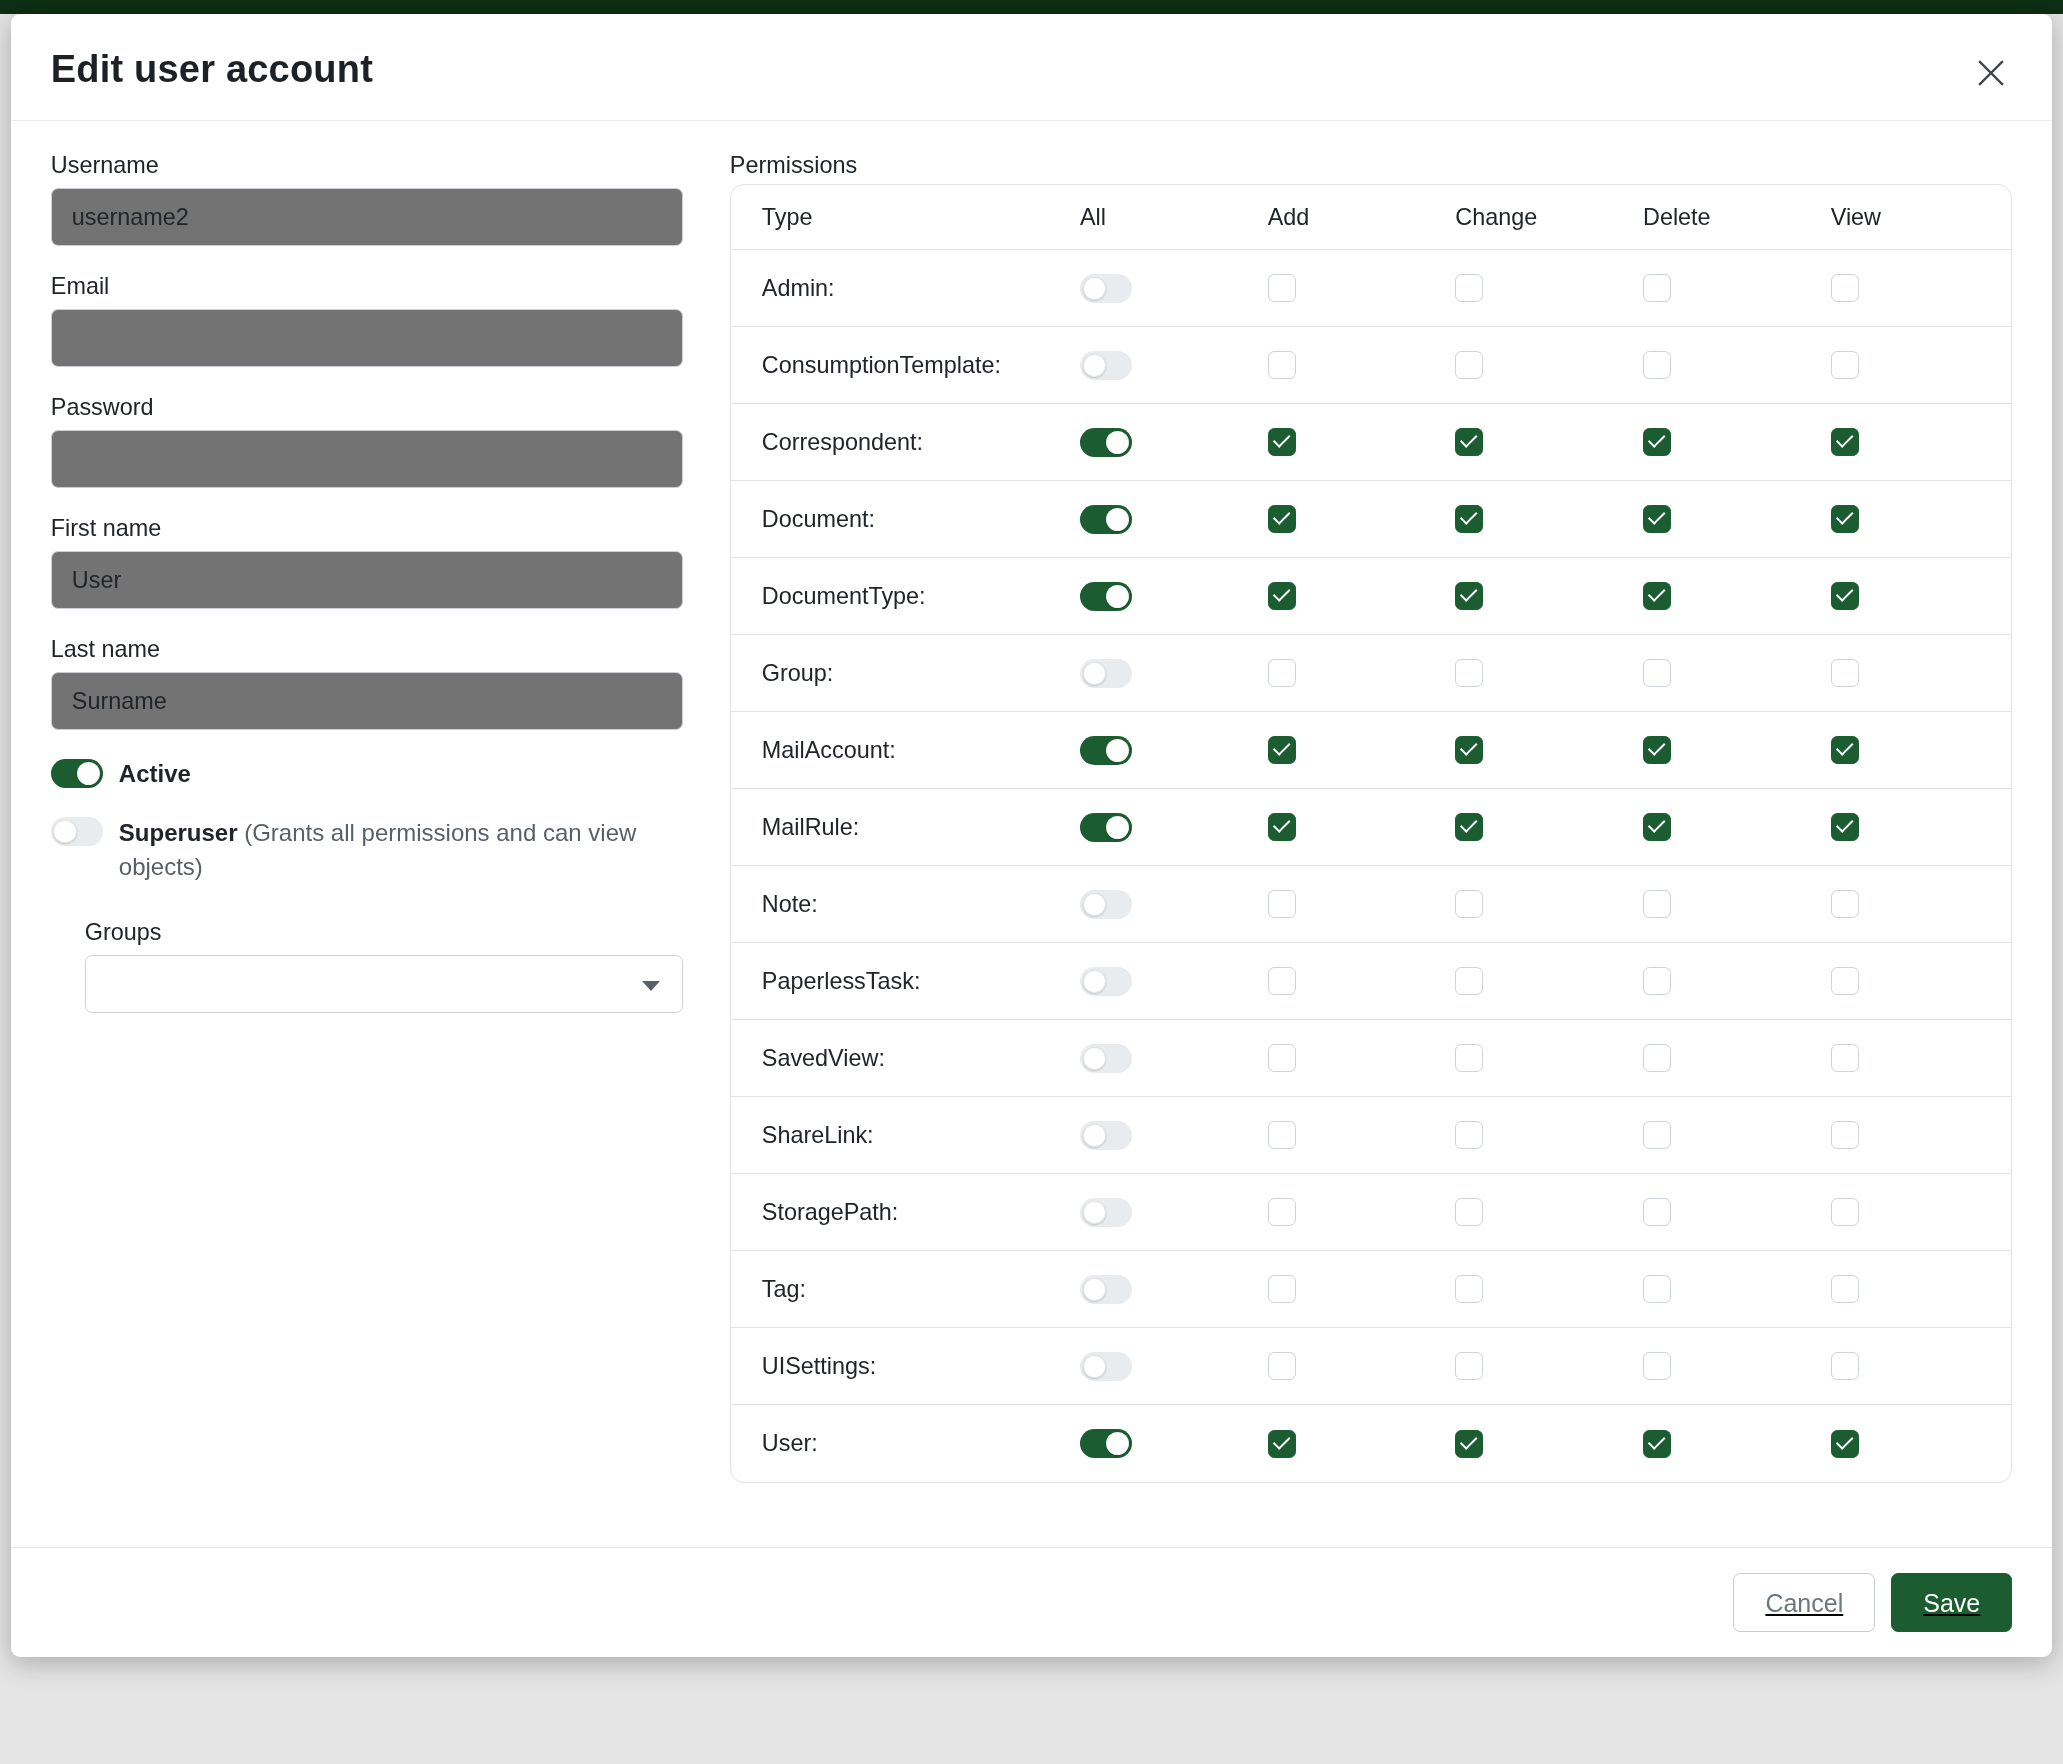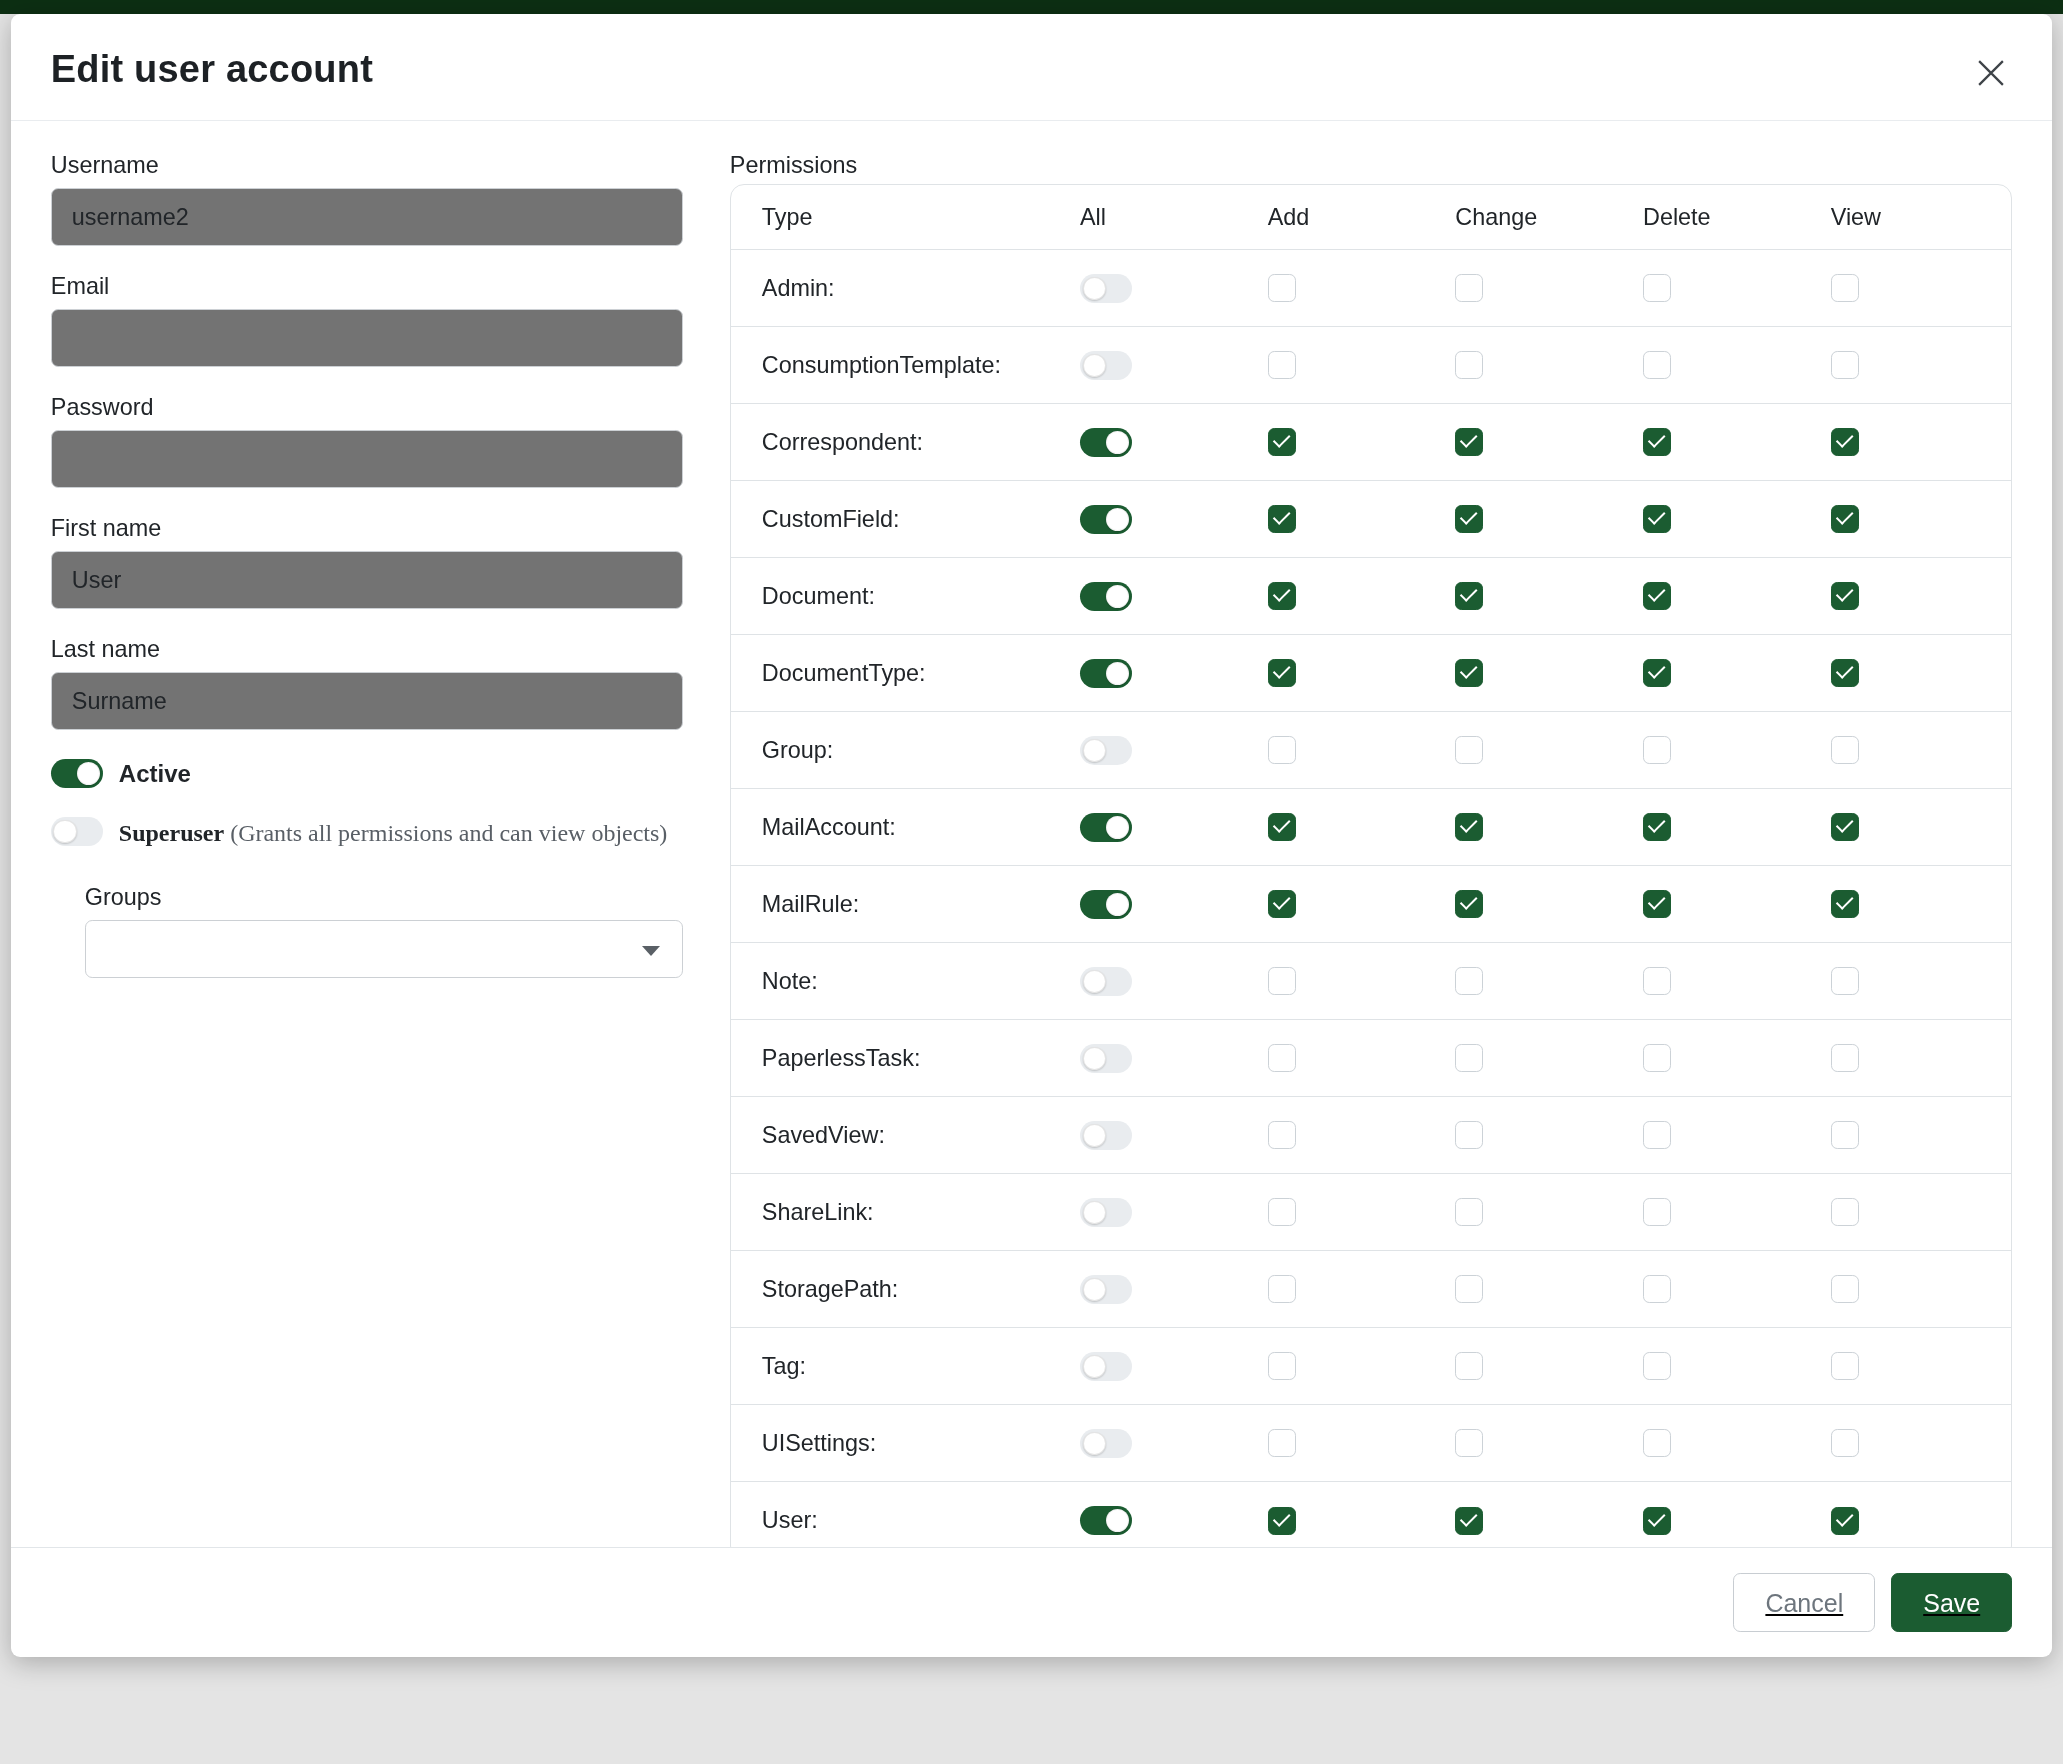--- a/index.html
+++ b/index.html
@@ -86,21 +86,21 @@
 
   .switch-row {
     display: flex; align-items: flex-start;
     gap: 16px;
     margin-top: 5.4px;
   }
   .switch-row .toggle { margin-top: 1.8px; }
   .switch-label { font-size: 24px; color: #212529; line-height: 1.45; }
   .switch-label .bold { font-weight: 700; }
   .switch-hint { color: #595f66; font-weight: 400; }
-  .superuser-row { margin-top: 23.4px; font-family: Liberation Serif, serif; }
+  .superuser-row { margin-top: 23.4px; }
   .groups-group { margin-top: 34px; margin-left: 34px; }
 
   .select-box {
     position: relative;
     width: 100%; height: 58px;
     border: 0.9px solid #ccd0d4;
     border-radius: 7.2px;
     background: #fff;
     cursor: pointer;
   }
@@ -331,40 +331,20 @@
                 <div class="cbx checked"></div>
               </div>
               <div class="pcell">
                 <div class="cbx checked"></div>
               </div>
               <div class="pcell">
                 <div class="cbx checked"></div>
               </div>
             </div>
             <div class="prow">
-              <div class="pcell ptype">CustomField:</div>
-              <div class="pcell">
-                <div class="toggle on">
-                  <div class="knob"></div>
-                </div>
-              </div>
-              <div class="pcell">
-                <div class="cbx checked"></div>
-              </div>
-              <div class="pcell">
-                <div class="cbx checked"></div>
-              </div>
-              <div class="pcell">
-                <div class="cbx checked"></div>
-              </div>
-              <div class="pcell">
-                <div class="cbx checked"></div>
-              </div>
-            </div>
-            <div class="prow">
               <div class="pcell ptype">Document:</div>
               <div class="pcell">
                 <div class="toggle on">
                   <div class="knob"></div>
                 </div>
               </div>
               <div class="pcell">
                 <div class="cbx checked"></div>
               </div>
               <div class="pcell">

